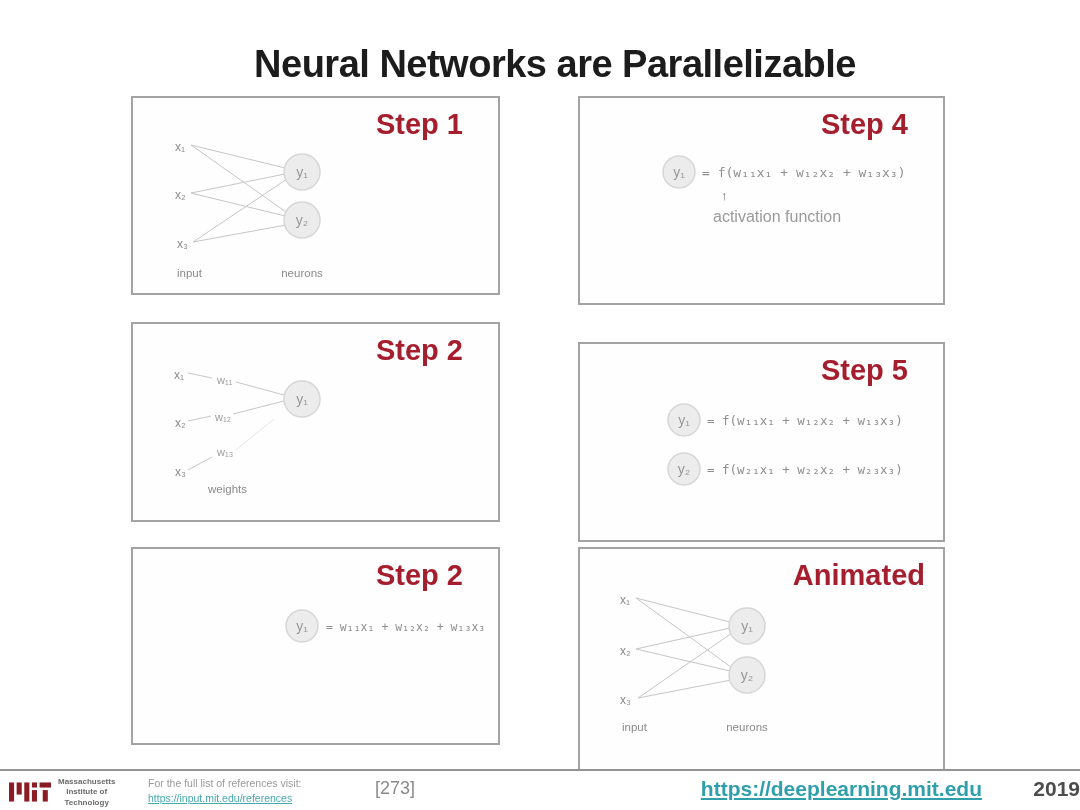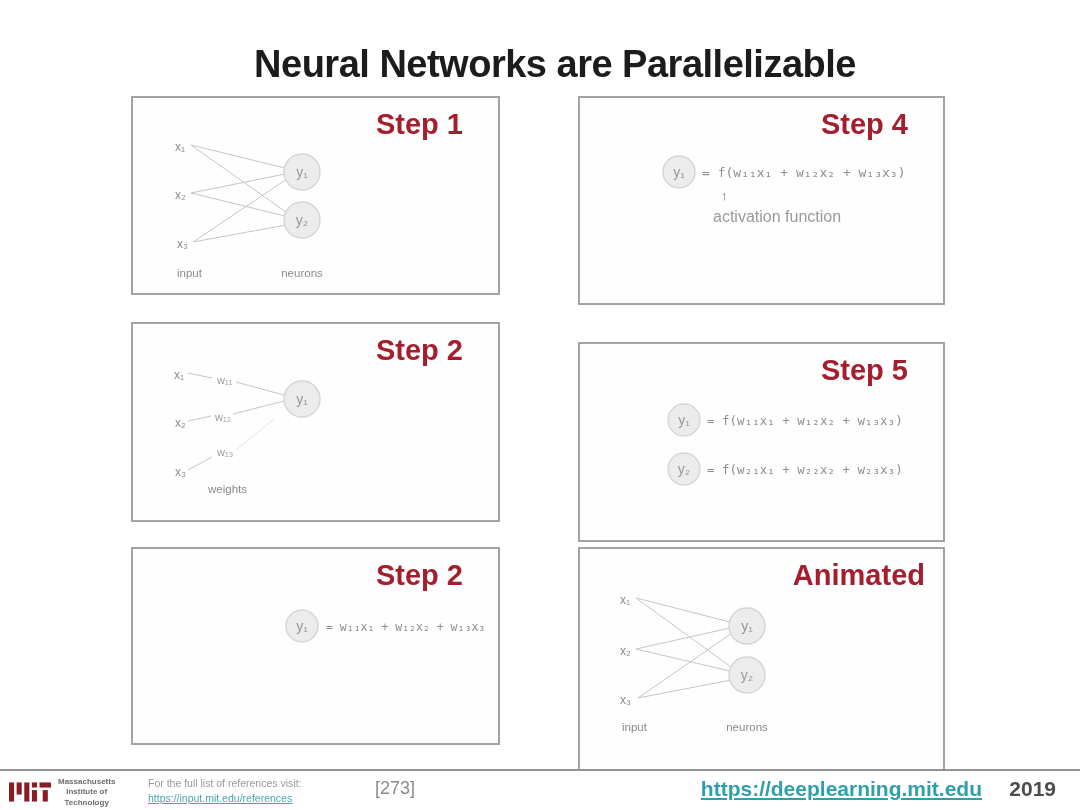--- a/index.html
+++ b/index.html
@@ -26,21 +26,21 @@
   .eq{fill:#8f8f8f;font-family:"DejaVu Sans Mono",monospace;}
   .arrow-up{position:absolute;color:#6f6f6f;font-size:13px;}
   .annotation{position:absolute;color:#9a9a9a;font-size:16px;margin-left:36px;}
   .footer{position:absolute;left:0;top:769px;width:1080px;height:41px;border-top:2px solid #949494;background:#ffffff;}
   .mit-logo{position:absolute;left:9px;top:7px;}
   .mit-name{position:absolute;left:58px;top:6px;font-size:8px;font-weight:bold;color:#6b6b6b;line-height:1.3;text-align:center;}
   .refs{position:absolute;left:148px;top:5px;font-size:10.5px;color:#9a9a9a;line-height:1.45;}
   .refs a{color:#45a8ad;text-decoration:underline;cursor:pointer;}
   .slide-num{position:absolute;left:332px;top:7px;font-size:18px;color:#8a8a8a;margin-left:43px;}
   .course-link{position:absolute;right:98px;top:6px;font-size:21px;font-weight:600;color:#2f9faa;text-decoration:underline;cursor:pointer;}
-  .year{position:absolute;right:24px;top:6px;font-size:21px;font-weight:600;color:#4c4c4c;}
+  .year{position:absolute;right:0;top:6px;font-size:21px;font-weight:600;color:#4c4c4c;}
 </style>
 </head>
 <body>
 
 <h1 class="slide-title">Neural Networks are Parallelizable</h1>
 
 <div class="panel p-step1">
   <div class="step-title">Step 1</div>
   <svg class="diagram" width="365" height="195" viewBox="0 0 365 195">
     <g>

